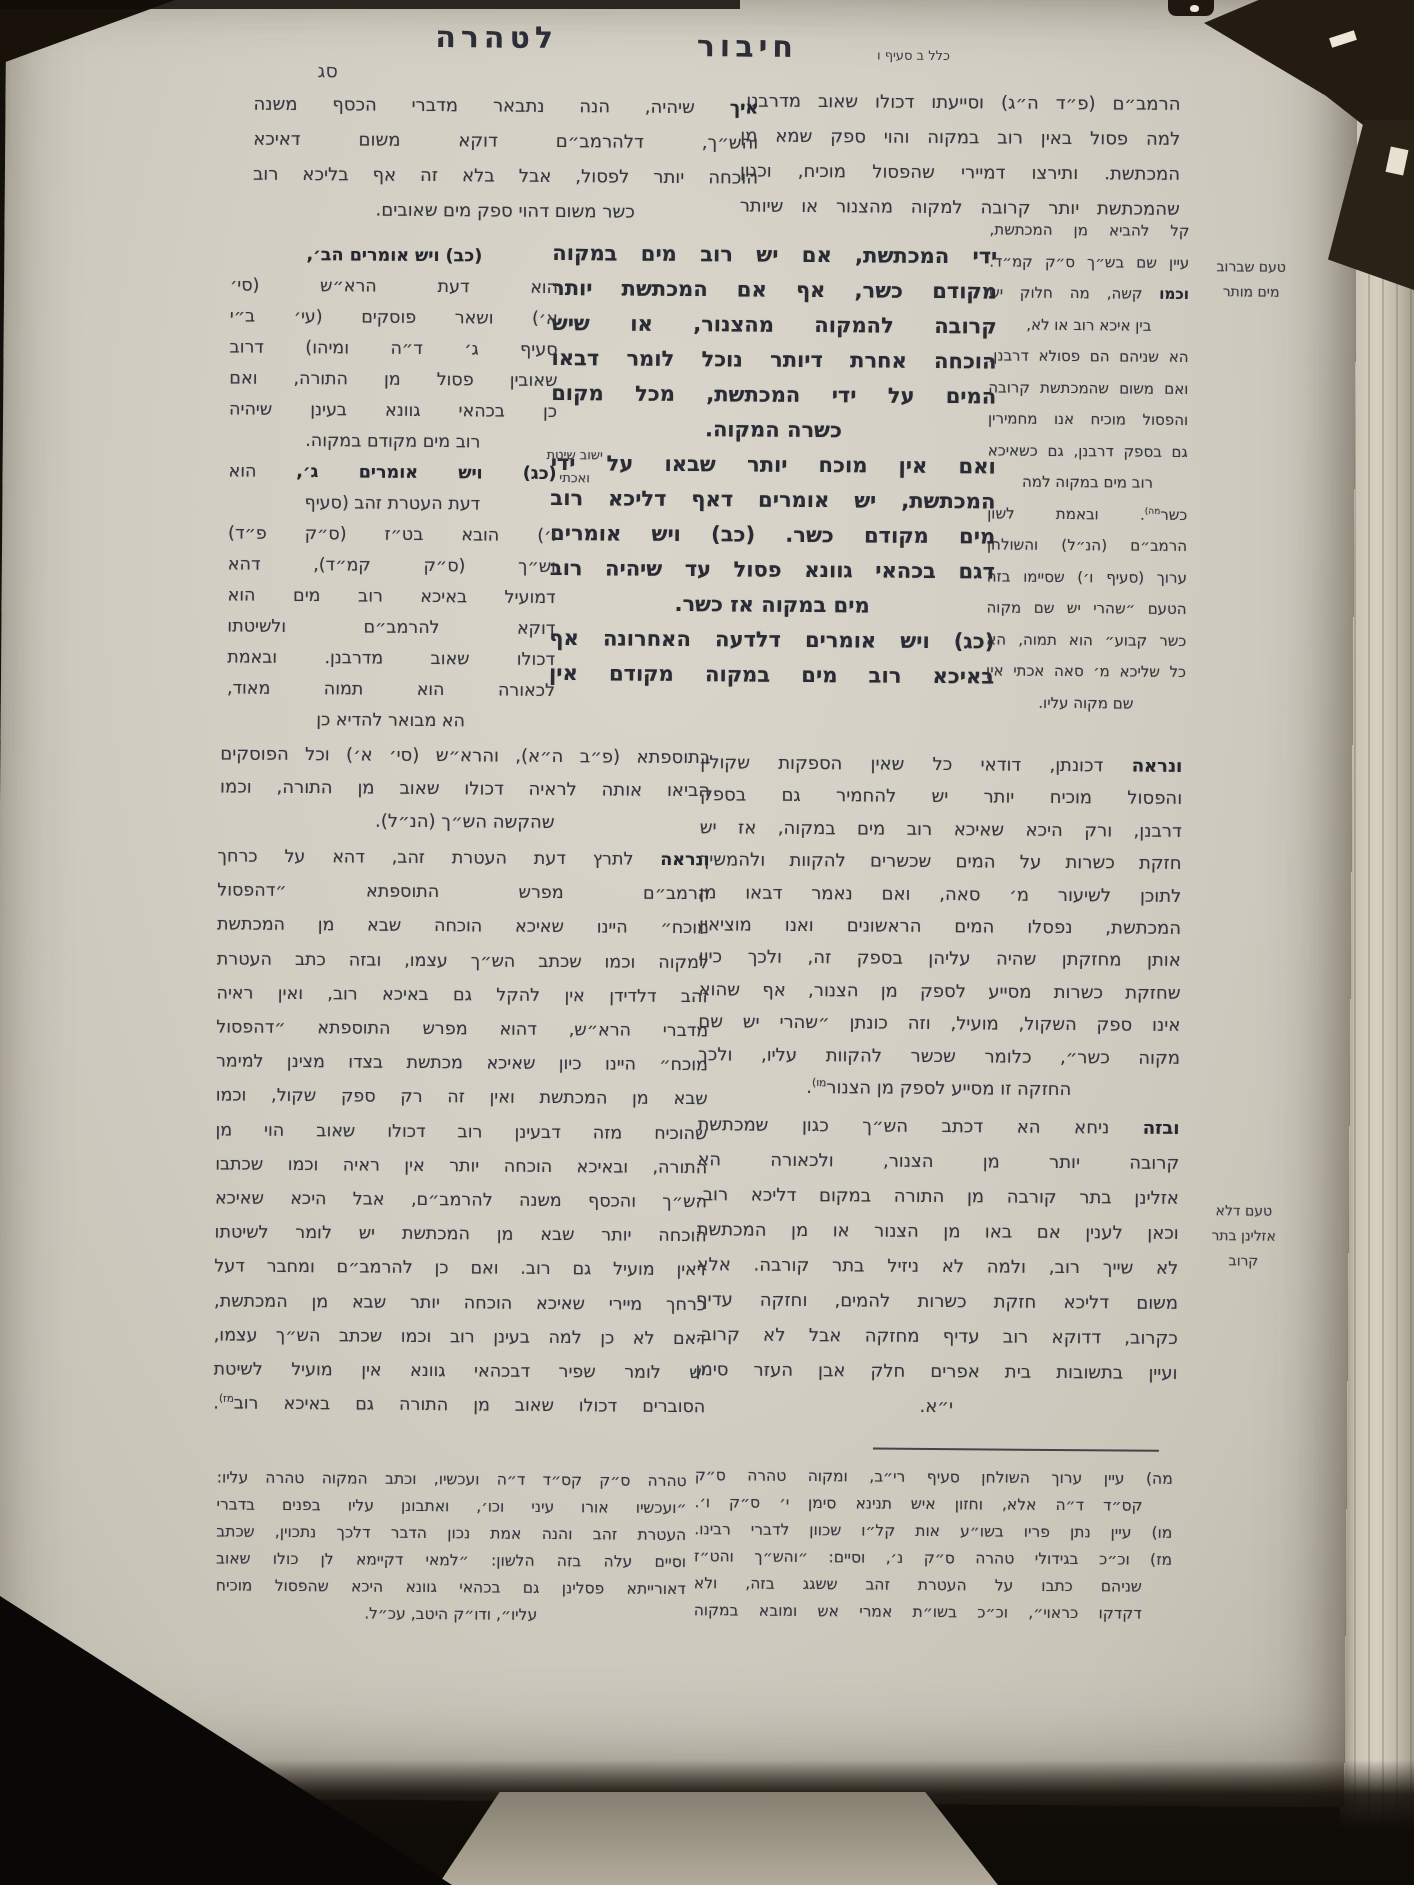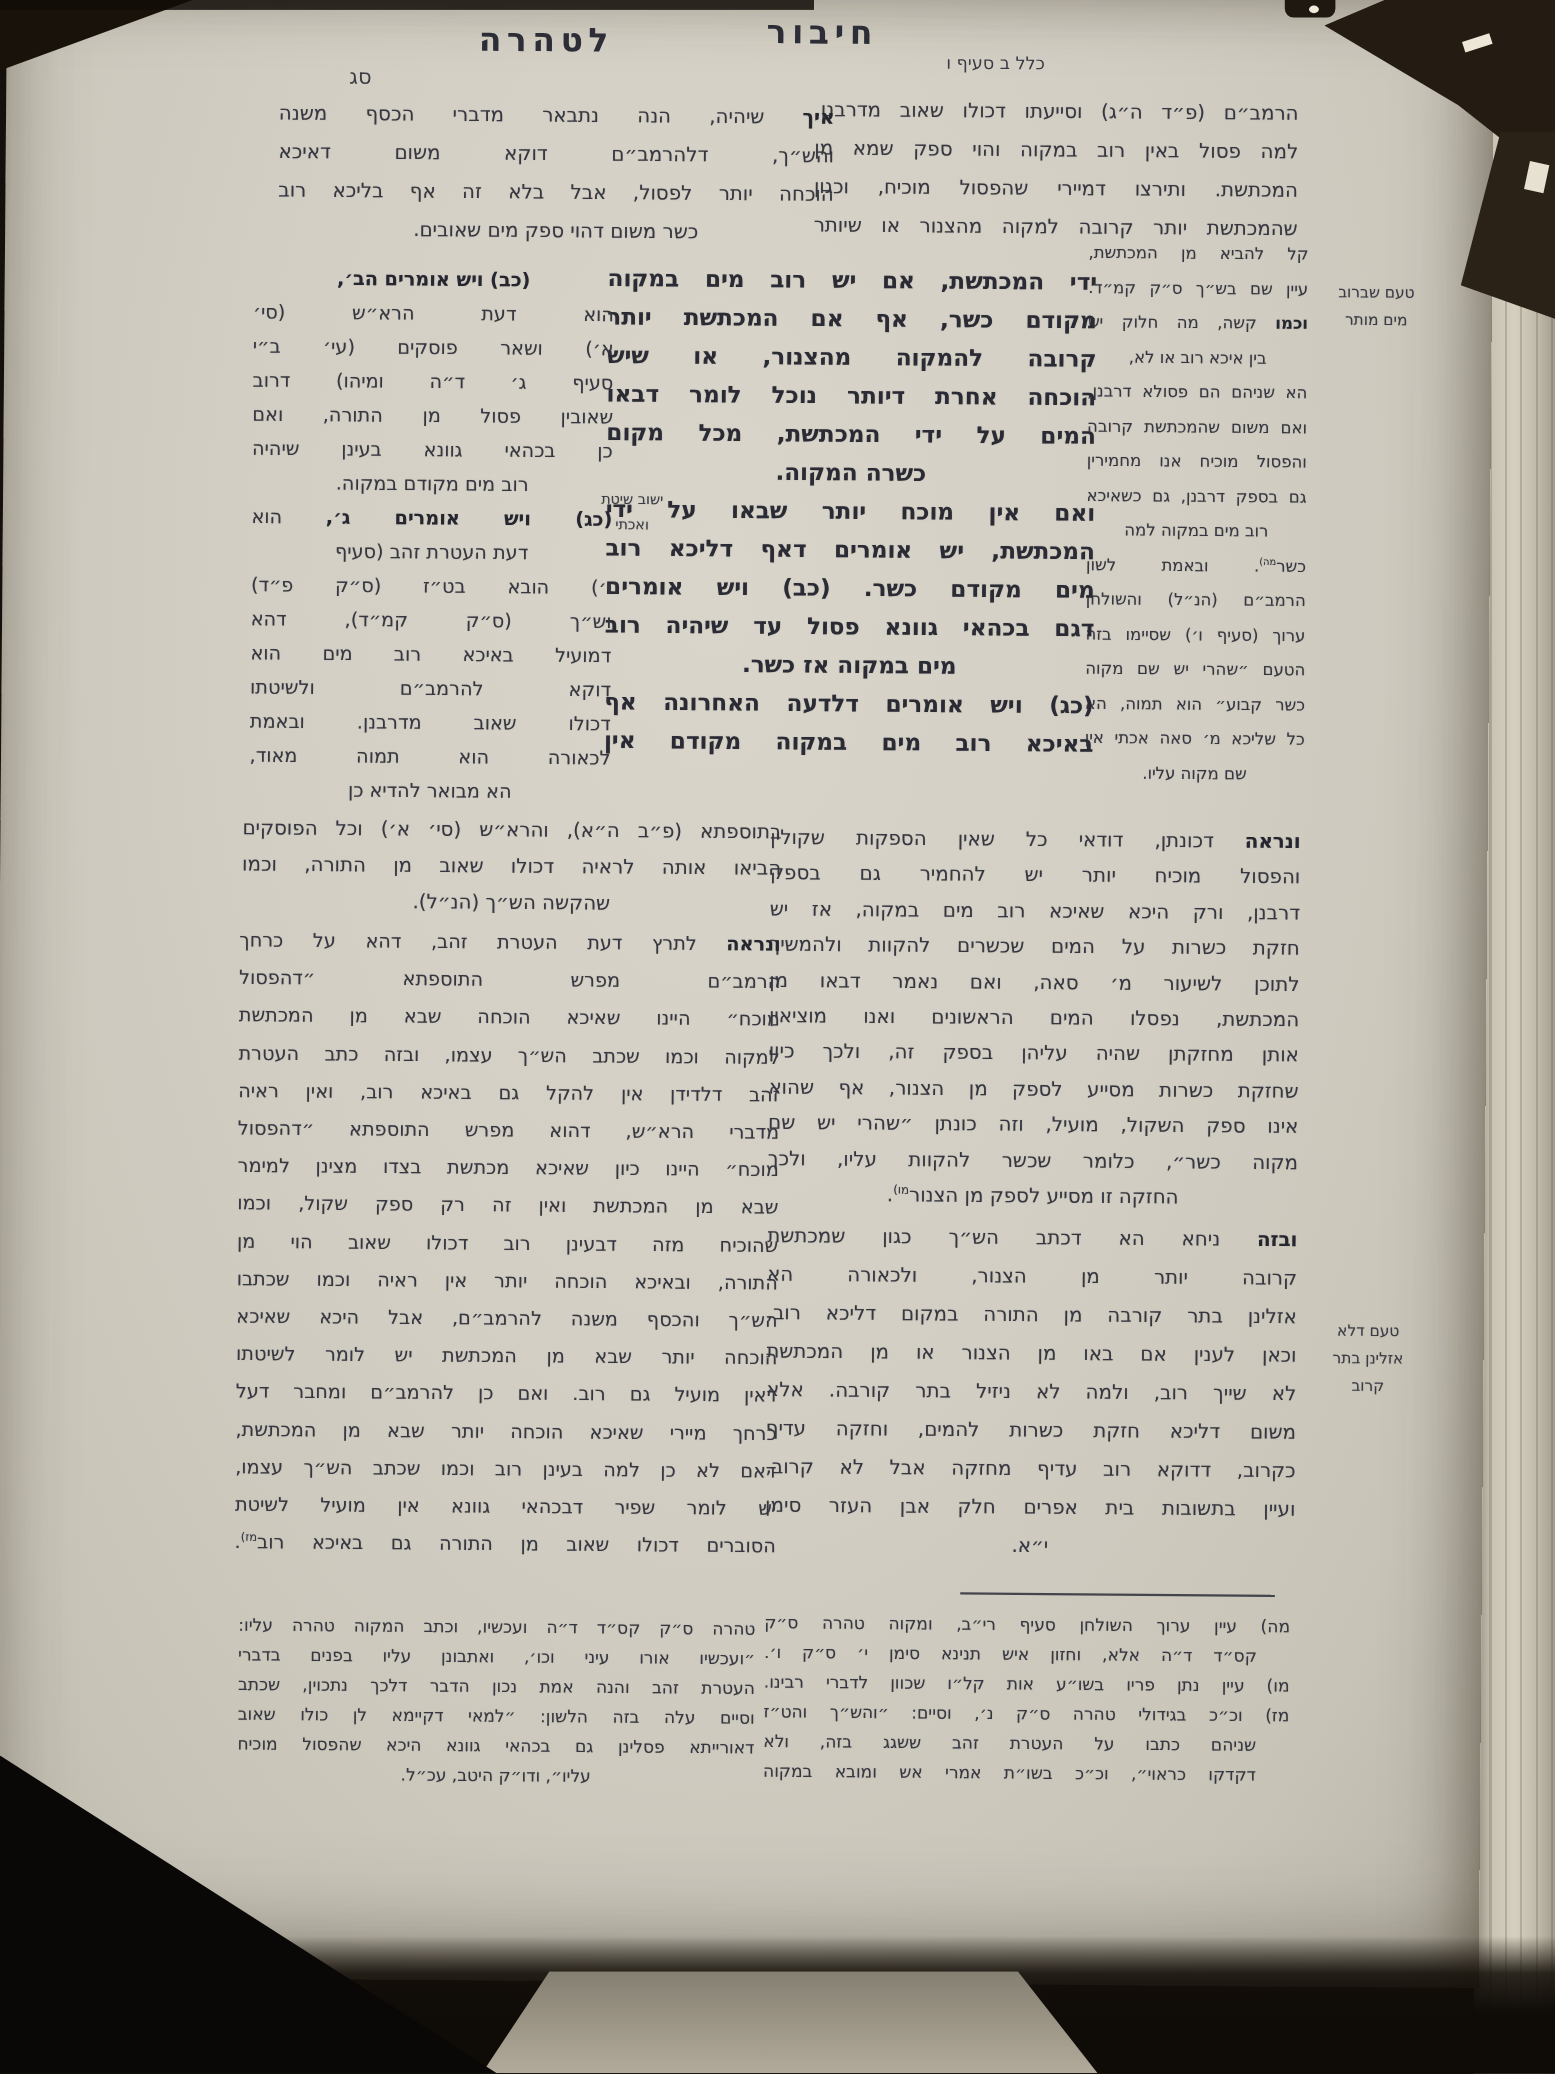--- a/index.html
+++ b/index.html
@@ -40,21 +40,21 @@
                background:linear-gradient(rgba(20,15,9,0) 0,rgba(20,15,9,.88) 34px,#0f0b07 70px);}
   .floor{position:absolute;left:438px;top:1792px;width:560px;height:93px;z-index:4;
          background:linear-gradient(#857f71,#b2ab9b);
          clip-path:polygon(11% 0,87% 0,100% 100%,0 100%);}
   .knee{position:absolute;left:0;top:1596px;width:452px;height:289px;z-index:5;background:#0a0807;
         clip-path:polygon(0 0,100% 100%,0 100%);}
 
   
   .hdr{position:absolute;white-space:nowrap;}
   .hdr.big{font-weight:bold;font-size:30px;letter-spacing:5px;color:#2c2d37;}
-  .hdr.small{font-size:16px;color:#3a3b44;}
+  .hdr.small{font-size:13px;color:#3a3b44;}
 
   
   .tb{position:absolute;direction:rtl;text-shadow:0 0 1px rgba(54,55,64,.35);}
   .tb .tl{text-align:justify;text-align-last:justify;overflow:hidden;}
   .tb .tl.c{text-align:center;text-align-last:center;}
   .tb .tl.ind{padding-right:30px;}
   .tb sup{font-size:.6em;line-height:0;}
   .tb b{color:#25262f;}
 
   .b-rtop   {font-size:18px;line-height:35px;}
@@ -74,21 +74,21 @@
 </style>
 </head>
 <body>
 
 <div class="photo">
 
   <div class="stack"></div>
 
   <div class="page">
 
-    <div class="hdr big" style="right:560px;top:18px;">חיבור</div>
+    <div class="hdr big" style="right:560px;top:34px;">חיבור</div>
     <div class="hdr small" style="right:408px;top:52px;">כלל ב סעיף ו</div>
     <div class="hdr big" style="right:800px;top:27px;">לטהרה</div>
     <div class="hdr small" style="right:1020px;top:68px;font-size:19px;text-align:right;">סג</div>
 
     <div class="tb b-rtop" style="left:735px;top:88px;width:440px;">
         <div class="tl">הרמב״ם (פ״ד ה״ג) וסייעתו דכולו שאוב מדרבנן,</div>
         <div class="tl">למה פסול באין רוב במקוה והוי ספק שמא מן</div>
         <div class="tl">המכתשת. ותירצו דמיירי שהפסול מוכיח, וכגון</div>
         <div class="tl">שהמכתשת יותר קרובה למקוה מהצנור או שיותר</div>
       </div>

